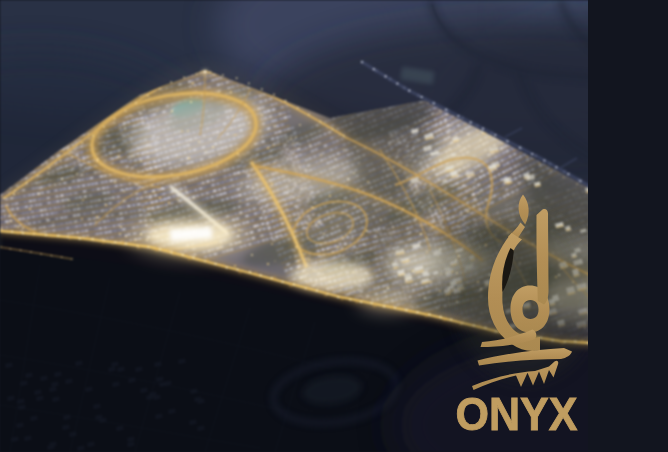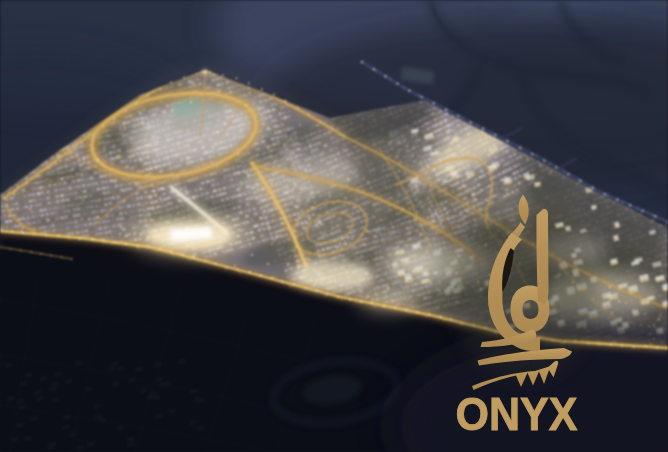--- a/index.html
+++ b/index.html
@@ -1,14 +1,14 @@
 <!DOCTYPE html>
 <html><head><meta charset="utf-8"><style>
 html,body{margin:0;padding:0;background:#12151f;}
-#scene{position:relative;width:668px;height:452px;overflow:hidden;font-family:"Liberation Sans",sans-serif;text-align:center;}
+#scene{position:relative;width:588px;height:452px;overflow:hidden;font-family:"Liberation Sans",sans-serif;text-align:center;}
 </style></head><body>
 <div id="scene">
 <svg width="668" height="452" viewBox="0 0 668 452" style="filter:blur(1px)">
 <defs>
 <clipPath id="cityclip">
           <path d="M0,195 L60,150 L140,95 L205,70 L270,95 L330,118 L425,100 L500,140 L560,172 L620,203 L668,228 L668,352 L560,343 L430,318 L340,299 L250,275 L150,249 L80,240 L0,233 Z"></path>
         </clipPath>
 <linearGradient id="goldL" x1="0" y1="0" x2="0" y2="1">
  <stop offset="0" stop-color="#c2a066"></stop>
           <stop offset="0.5" stop-color="#b28e55"></stop>

